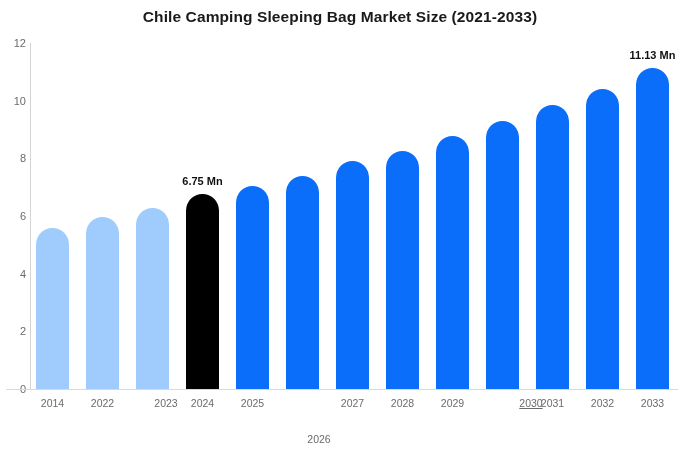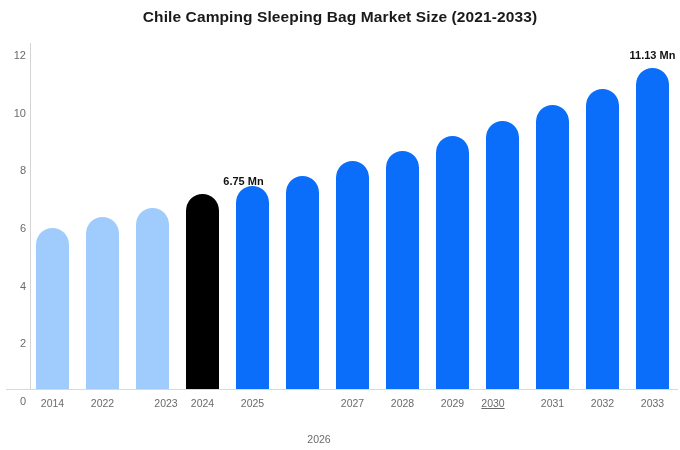--- a/index.html
+++ b/index.html
@@ -55,21 +55,20 @@
   }
   .y-tick-label {
     position: absolute;
     right: 0;
     width: 22px;
     text-align: right;
     font-size: 11px;
     color: #6b6b6b;
     transform: translateY(-50%);
     white-space: nowrap;
-    margin-top: 12px;
   }
   #y-tick-labels {
     position: absolute;
     left: 0;
     top: 0;
     width: 26px;
     height: 450px;
   }
   .bar {
     position: absolute;
@@ -150,24 +149,24 @@
       <div class="bar" style="left: 506px; height: 284.008px; background: rgb(10, 110, 251);"></div>
       <div class="bar" style="left: 556px; height: 300.443px; background: rgb(10, 110, 251);"></div>
       <div class="bar" style="left: 606px; height: 320.915px; background: rgb(10, 110, 251);"></div>
     </div>
 
 
 <div class="x-tick-label" style="left: 30.5px;">2014</div>
     <div class="x-tick-label" style="left: 80.5px; text-align: center;">2022</div>
     <div class="x-tick-label" style="left: 144px;">2023</div>
     <div class="x-tick-label" style="left: 180.5px;">2024</div>
-    <div class="bar-value-label" style="left: 202.5px; top: 175.375px; margin-left: 41px;">6.75 Mn</div>
+    <div class="bar-value-label" style="left: 202.5px; top: 175.375px;">6.75 Mn</div>
     <div class="x-tick-label" style="left: 230.5px;">2025</div>
     <div class="x-tick-label" style="left: 297px; margin-top: 36px;">2026</div>
     <div class="x-tick-label" style="left: 330.5px;">2027</div>
     <div class="x-tick-label" style="left: 380.5px;">2028</div>
     <div class="x-tick-label" style="left: 430.5px;">2029</div>
-    <div class="x-tick-label" style="left: 471px; text-decoration: underline;">2030</div>
+    <div class="x-tick-label" style="left: 509px; text-decoration: underline;">2030</div>
     <div class="x-tick-label" style="left: 530.5px;">2031</div>
     <div class="x-tick-label" style="left: 580.5px;">2032</div>
     <div class="x-tick-label" style="left: 630.5px;">2033</div>
     <div class="bar-value-label" style="left: 652.5px; top: 49.085px;">11.13 Mn</div>
   </div>
 
 </body></html>

